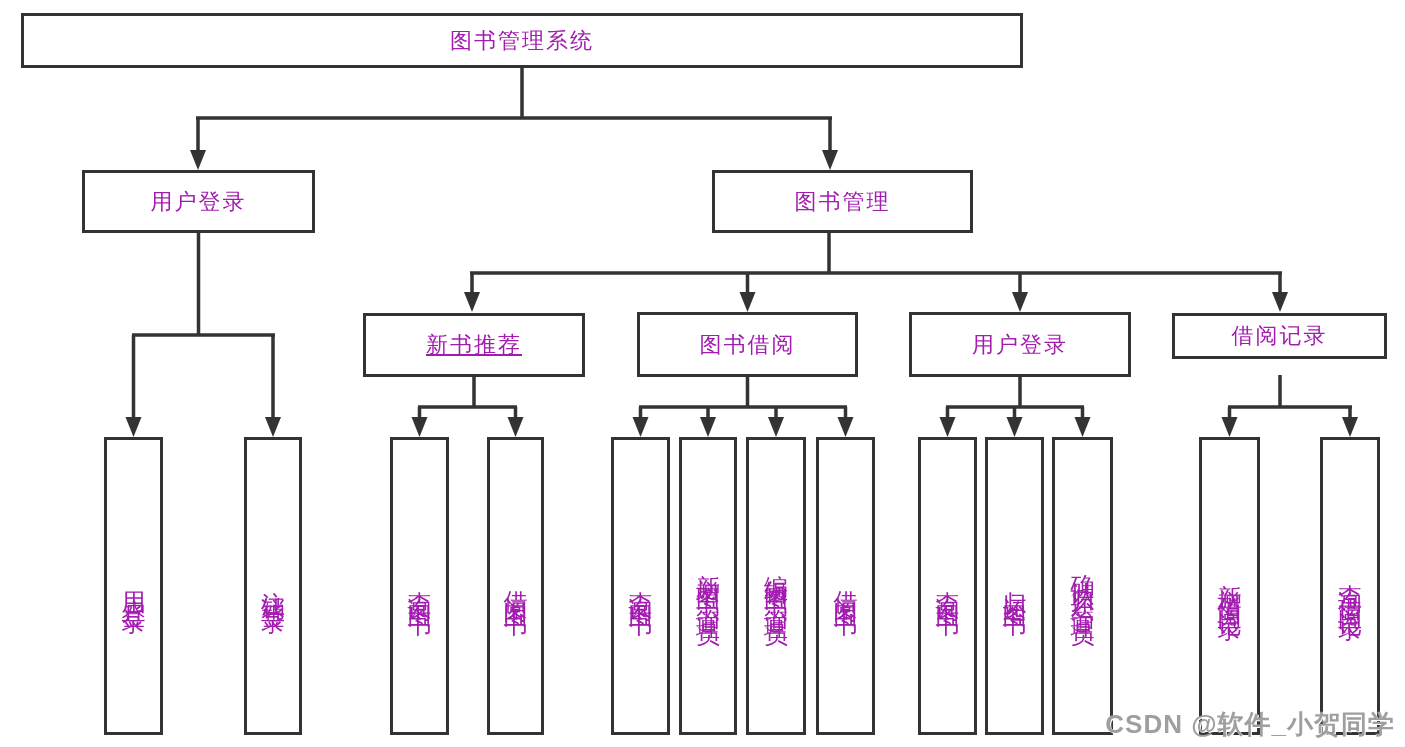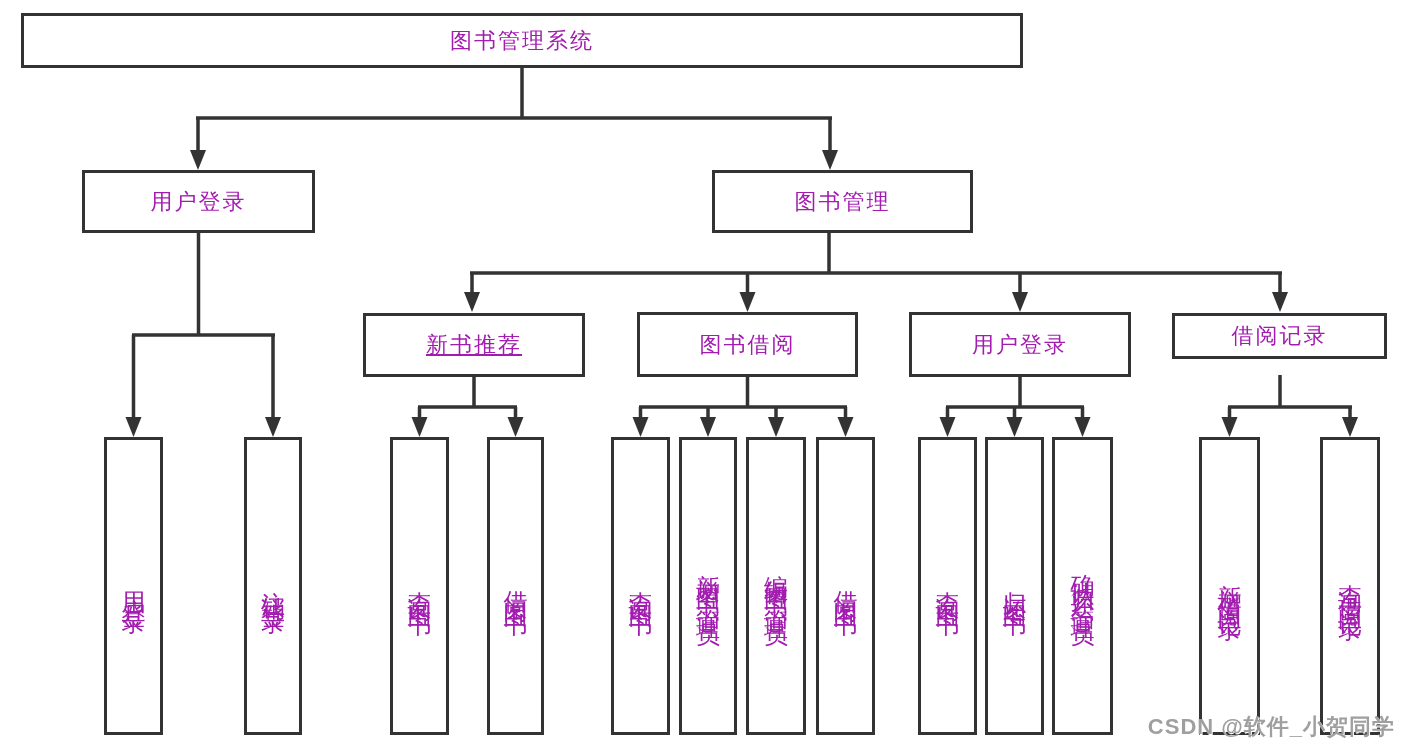--- a/index.html
+++ b/index.html
@@ -30,21 +30,21 @@
     writing-mode: vertical-rl;
     font-size: 24px;
     letter-spacing: 7px;
     line-height: 1;
     padding: 6px 0;
   }
   .watermark {
     position: absolute;
     right: 10px;
     bottom: 5px;
-    font-size: 22px;
+    font-size: 26px;
     font-weight: 600;
     color: #9f9f9f;
     letter-spacing: 1px;
     text-shadow: 1px 1px 0 #ffffff;
     z-index: 3;
   }
 </style>
 </head>
 <body>
 

